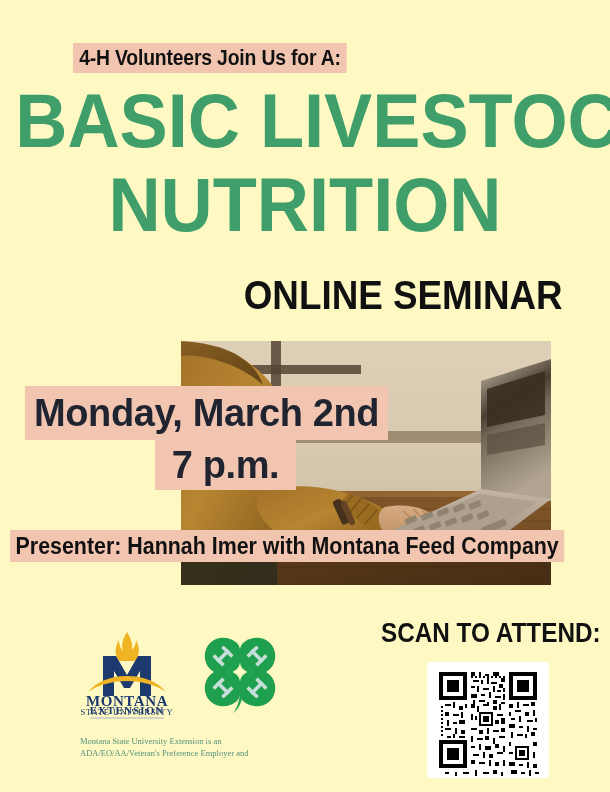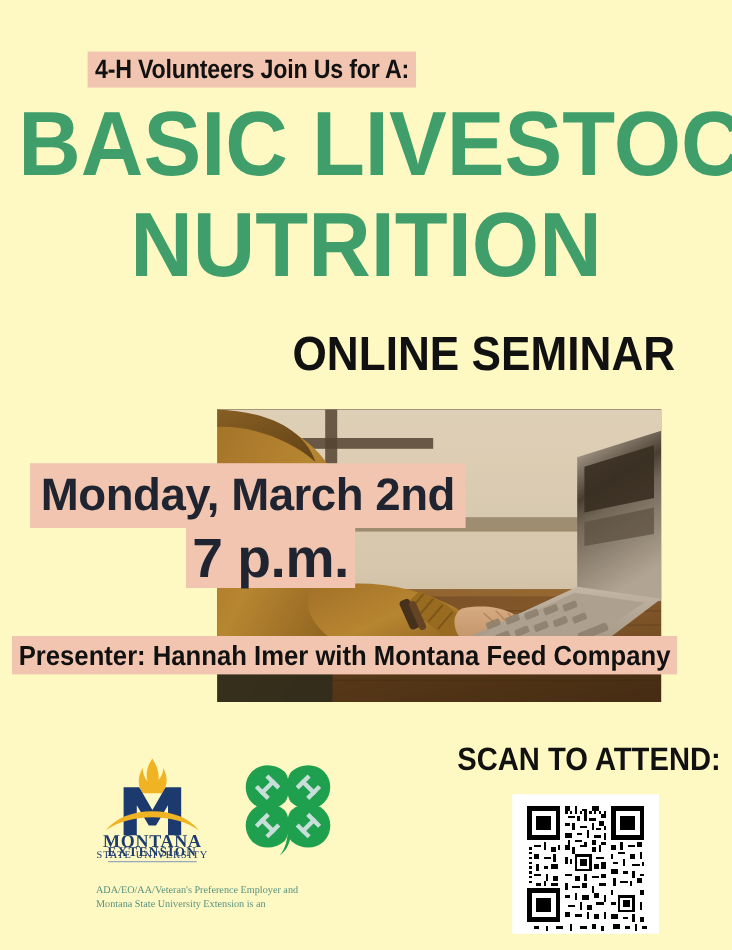--- a/index.html
+++ b/index.html
@@ -105,21 +105,21 @@
     letter-spacing: -0.4px;
   }
   .time-band {
     position: absolute;
     left: 155px;
     top: 440px;
     background: #f2c5b0;
     color: #1f2430;
     font-family: "Liberation Sans", sans-serif;
     font-weight: bold;
-    font-size: 46px;
+    font-size: 38px;
     line-height: 50px;
     height: 50px;
     width: 141px;
     padding: 0;
     text-align: center;
     white-space: nowrap;
     letter-spacing: -0.4px;
     box-sizing: border-box;
   }
 
@@ -395,22 +395,22 @@
         <g transform="translate(58,55) rotate(-45)">
           <rect x="-8" y="-7" width="3.6" height="14"></rect>
           <rect x="4.4" y="-7" width="3.6" height="14"></rect>
           <rect x="-8" y="-1.8" width="16" height="3.6"></rect>
         </g>
       </g>
     </svg>
   </div>
 
   <div class="fineprint">
+    <div>Montana State University Extension is an</div>
     <div>ADA/EO/AA/Veteran's Preference Employer and</div>
-    <div>Montana State University Extension is an</div>
   </div>
 
   <div class="scan-heading">SCAN TO ATTEND:</div>
 
   <div class="qr-box">
     <svg width="122" height="116" viewBox="0 0 61 58" xmlns="http://www.w3.org/2000/svg" shape-rendering="crispEdges">
       <rect x="0" y="0" width="61" height="58" fill="#ffffff"></rect>
       <g fill="#000000">
 
         <rect x="6" y="5" width="14" height="2"></rect>

